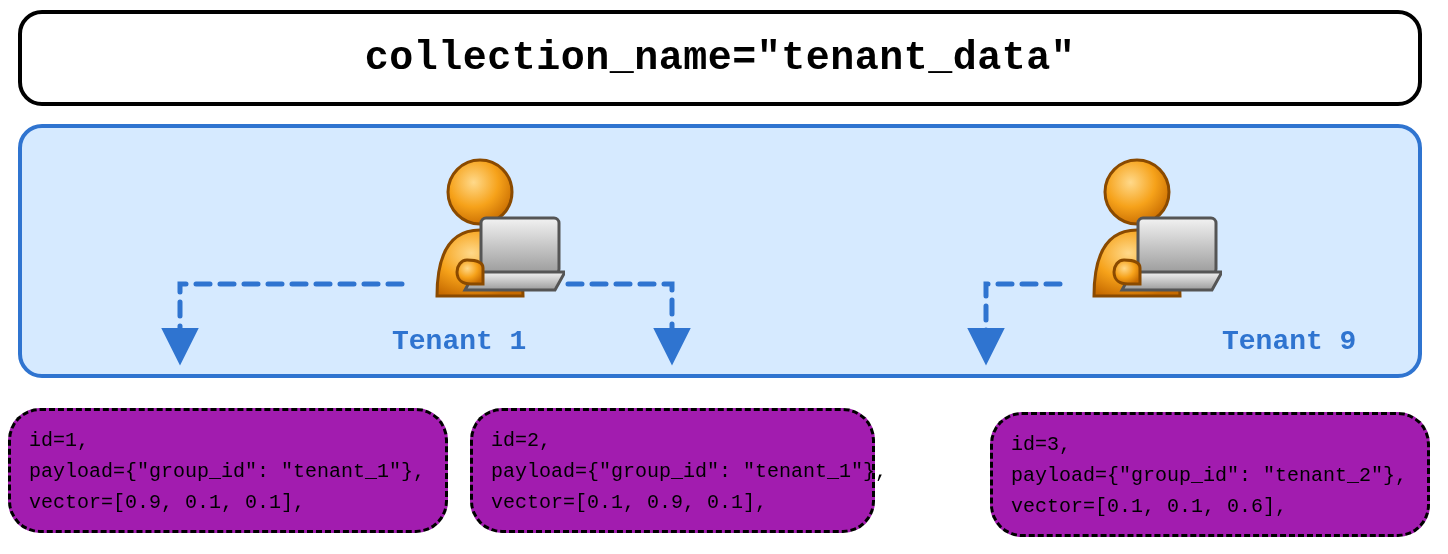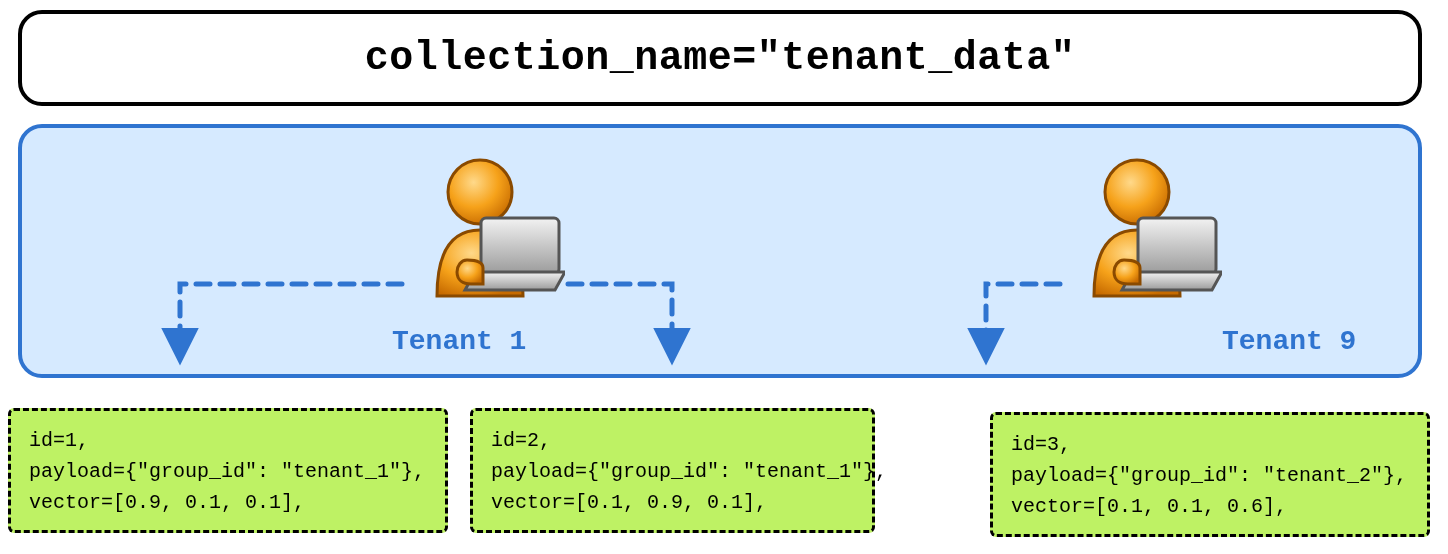--- a/index.html
+++ b/index.html
@@ -49,22 +49,22 @@
   .tenant-label {
     position: absolute;
     font-size: 28px;
     font-weight: 700;
     color: #2f74d0;
     white-space: nowrap;
   }
   .record-box {
     position: absolute;
     border: 3px dashed #000;
-    border-radius: 6px;
-    background: #bef264;
+    border-radius: 32px;
+    background: #a21caf;
     padding: 14px 18px 12px 18px;
   }
   .record-line {
     font-size: 20px;
     line-height: 1.55;
     color: #000;
     white-space: nowrap;
     font-family: "Consolas", "Monaco", "Courier New", monospace;
   }
   

